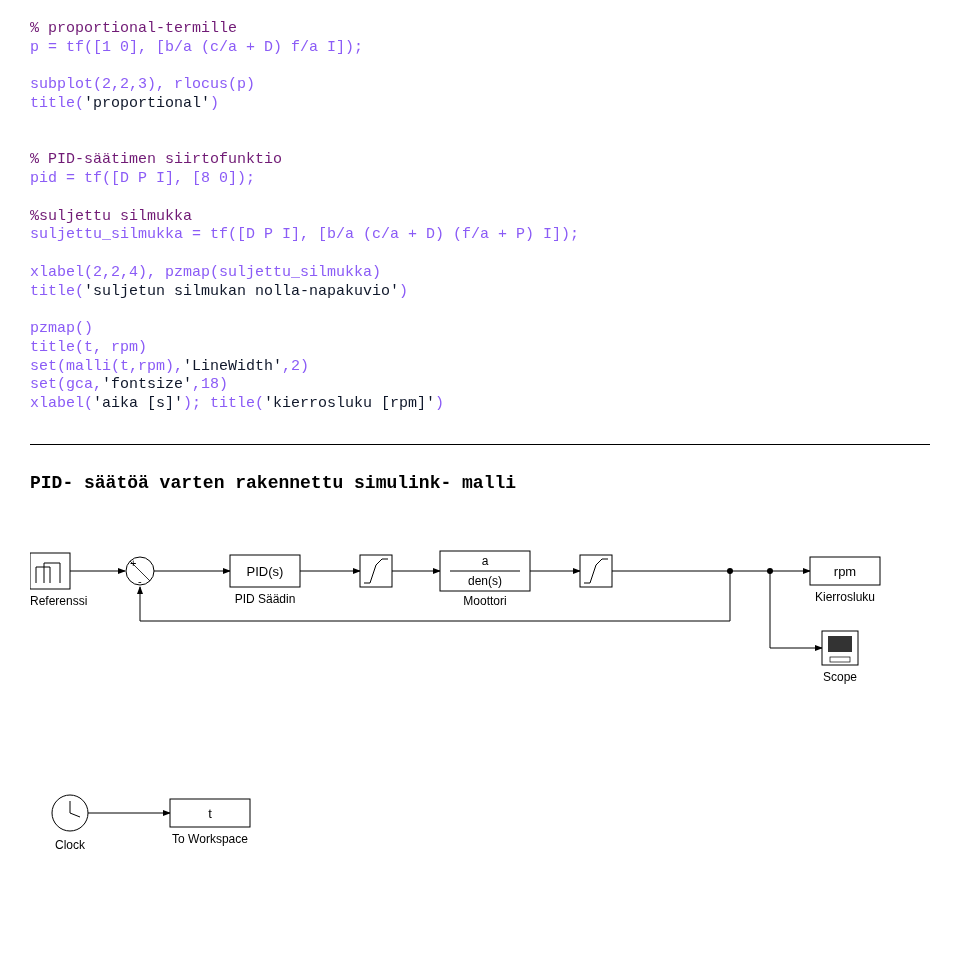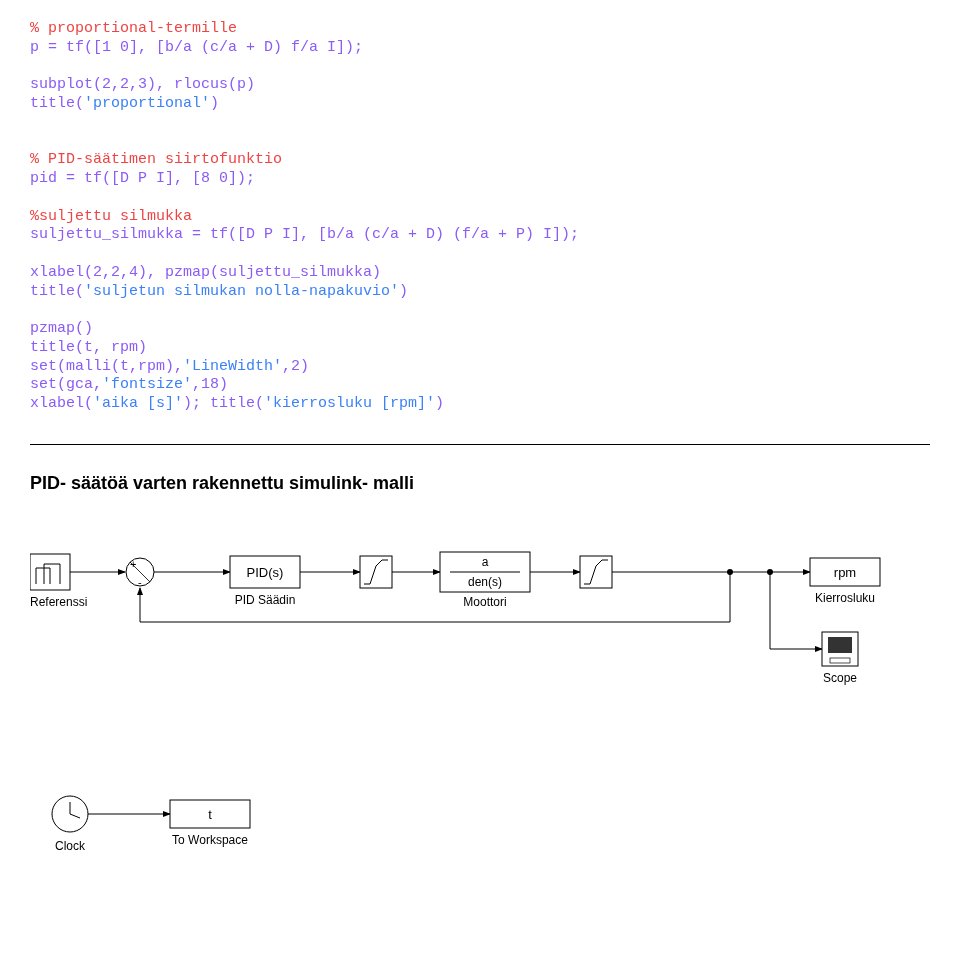--- a/index.html
+++ b/index.html
@@ -10,30 +10,30 @@
     background: #fff;
     color: #000;
     width: 960px;
     box-sizing: border-box;
   }
   .code-block {
     white-space: pre;
     line-height: 1.25;
     margin-bottom: 30px;
   }
-  .comment { color: #ef4444; }
-  .string  { color: #3b82f6; }
+  .comment { color: #701a75; }
+  .string  { color: #0f172a; }
   .code    { color: #8b5cf6; }
   hr.divider {
     border: none;
     border-top: 1.5px solid #000;
     margin: 24px 0 20px 0;
   }
   .heading {
-    font-family: Liberation Sans, sans-serif;
+    font-family: Liberation Mono, monospace;
     font-size: 18px;
     font-weight: bold;
     margin: 28px 0 50px 0;
   }
   .diagram {
     font-family: Arial, sans-serif;
     font-size: 13px;
   }
   .diagram svg { display:block; }
 </style>

